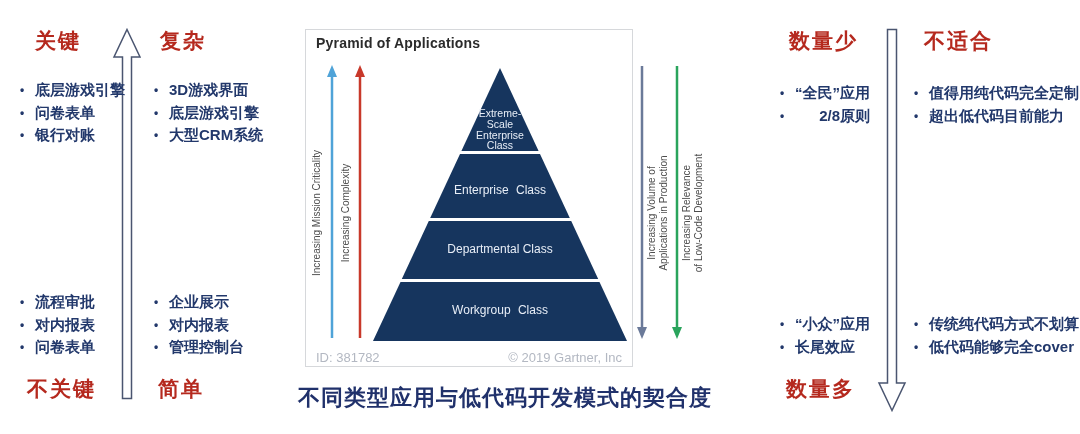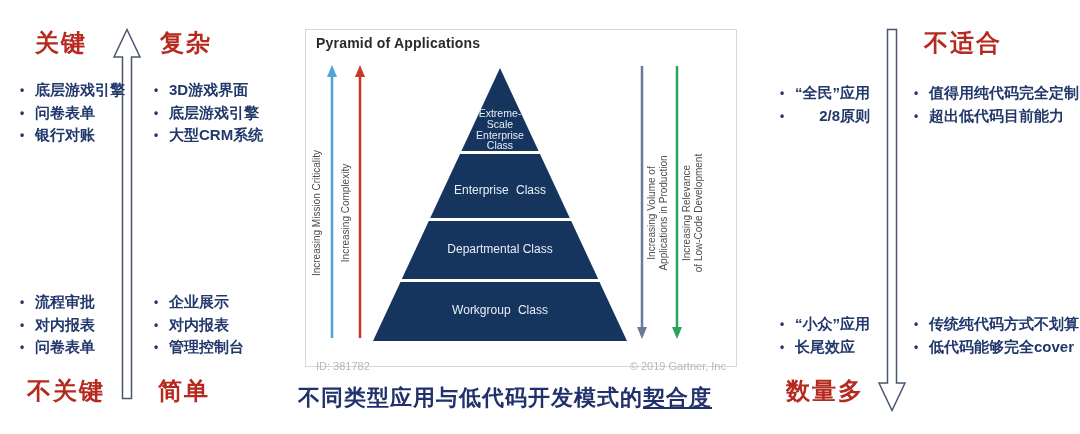--- a/index.html
+++ b/index.html
@@ -3,64 +3,64 @@
 <meta charset="utf-8">
 <style>
   * { box-sizing: border-box; margin: 0; padding: 0; }
   html,body { background:#fff; }
   body { font-family: "Liberation Sans", "DejaVu Sans", sans-serif; }
   #stage {
     position: relative; width: 1080px; height: 434px;
     background: #ffffff; overflow: hidden;
   }
   .hdr {
-    position: absolute; font-size: 24px; font-weight: 800;
+    position: absolute; font-size: 21px; font-weight: 800;
     color: #b5291e; letter-spacing: 2px; white-space: nowrap;
   }
   .blist {
     position: absolute; list-style: none; font-size: 15px;
     font-weight: 600; color: #22386b;
   }
   .blist li {
     position: relative; padding-left: 17px; line-height: 22.5px;
     white-space: nowrap;
   }
   .blist li::before {
     content: "•"; position: absolute; left: 2px; top: 0;
     font-size: 12px; color: #22386b;
   }
   .big-arrow { position: absolute; }
   
   #panel {
-    position: absolute; left: 305px; top: 29px; width: 432px; height: 338px;
+    position: absolute; left: 305px; top: 29px; width: 328px; height: 338px;
     background: #ffffff; border: 1px solid #d6d8db;
   }
   #panel-title {
     position: absolute; left: 10px; top: 5px; font-size: 14px;
     font-weight: 700; color: #2b2b2b; letter-spacing: .2px; white-space: nowrap;
   }
   #panel-svg { position: absolute; left: 0; top: 0; }
   .vlabel {
     position: absolute; width: 260px; text-align: center;
     transform: rotate(-90deg); font-size: 10px; line-height: 12px;
     color: #4d4d4d; white-space: nowrap;
   }
   .pfoot {
-    position: absolute; top: 330px; font-size: 11px; color: #b3b8c2;
+    position: absolute; top: 320px; font-size: 13px; color: #b3b8c2;
     white-space: nowrap;
   }
   #panel-footer-id { left: 10px; }
   #panel-footer-copy { right: 10px; }
   
   #caption {
     position: absolute; left: 270px; top: 383px; width: 470px;
     text-align: center; font-size: 22px; color: #20316b;
     font-weight: 600; letter-spacing: 1px; white-space: nowrap;
   }
-  #caption .emph { font-weight: 800; text-decoration: underline; }
+  #caption .emph { font-weight: 800; }
 </style>
 </head>
 <body>
 
 <div id="stage">
 
   <div class="hdr" style="left:35px; top:27px;">关键</div>
   <div class="hdr" style="left:160px; top:27px;">复杂</div>
 
   <svg class="big-arrow" style="left:112px; top:28px;" width="30" height="372" viewBox="0 0 30 372">
@@ -129,20 +129,21 @@
     </div>
     <div class="vlabel" style="left:257px; top:171px;">
       <div>Increasing Relevance</div>
       <div>of Low-Code Development</div>
     </div>
 
     <div class="pfoot" id="panel-footer-id">ID: 381782</div>
     <div class="pfoot" id="panel-footer-copy">© 2019 Gartner, Inc</div>
   </div>
 
+  <div class="hdr" style="left:789px; top:27px;">数量少</div>
   <div class="hdr" style="left:924px; top:27px;">不适合</div>
 
   <svg class="big-arrow" style="left:877px; top:28px;" width="30" height="384" viewBox="0 0 30 384">
     <polygon points="15,382.5 2,355 10.5,355 10.5,1.5 19.5,1.5 19.5,355 28,355" fill="#ffffff" stroke-width="1.5" stroke="#4a5570"></polygon>
   </svg>
 
   <ul class="blist" style="left:778px; top:82px;text-align:right;">
     <li>“全民”应用</li>
     <li>2/8原则</li>
   </ul>

